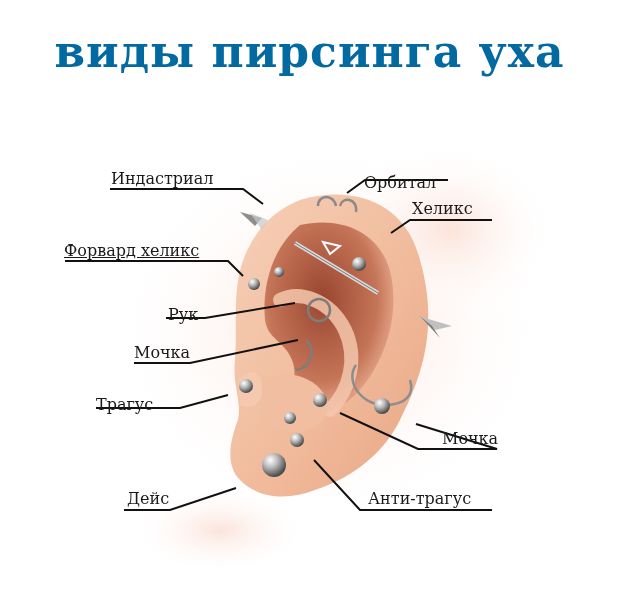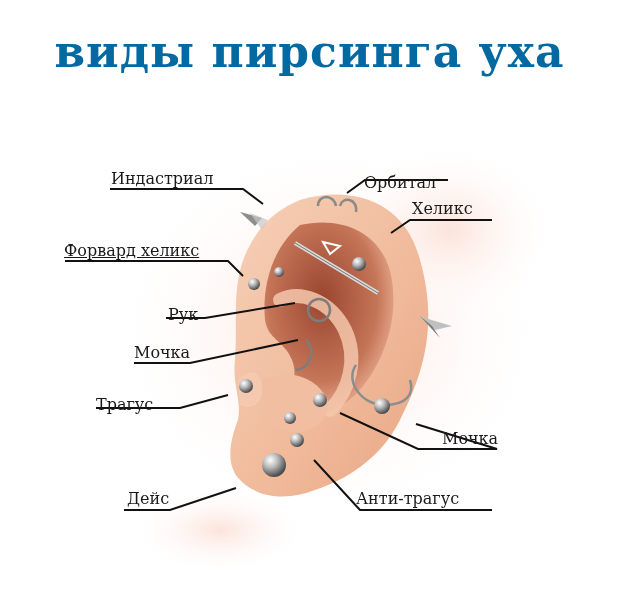--- a/index.html
+++ b/index.html
@@ -112,13 +112,13 @@
 
 <div class="label" style="left:111px; top:170px;">Индастриал</div>
 <div class="label" style="left:364px; top:160px;margin-top:14px;">Орбитал</div>
 <div class="label" style="left:412px; top:200px;">Хеликс</div>
 <div class="label" style="left:64px; top:242px;text-decoration:underline;">Форвард хеликс</div>
 <div class="label" style="left:168px; top:306px;">Рук</div>
 <div class="label" style="left:134px; top:344px;">Мочка</div>
 <div class="label" style="left:96px; top:396px;">Трагус</div>
 <div class="label" style="left:442px; top:430px;">Мочка</div>
 <div class="label" style="left:127px; top:490px;">Дейс</div>
-<div class="label" style="left:356px; top:490px;text-align:right;">Анти-трагус</div>
+<div class="label" style="left:368px; top:490px;text-align:right;">Анти-трагус</div>
 
 </body></html>

